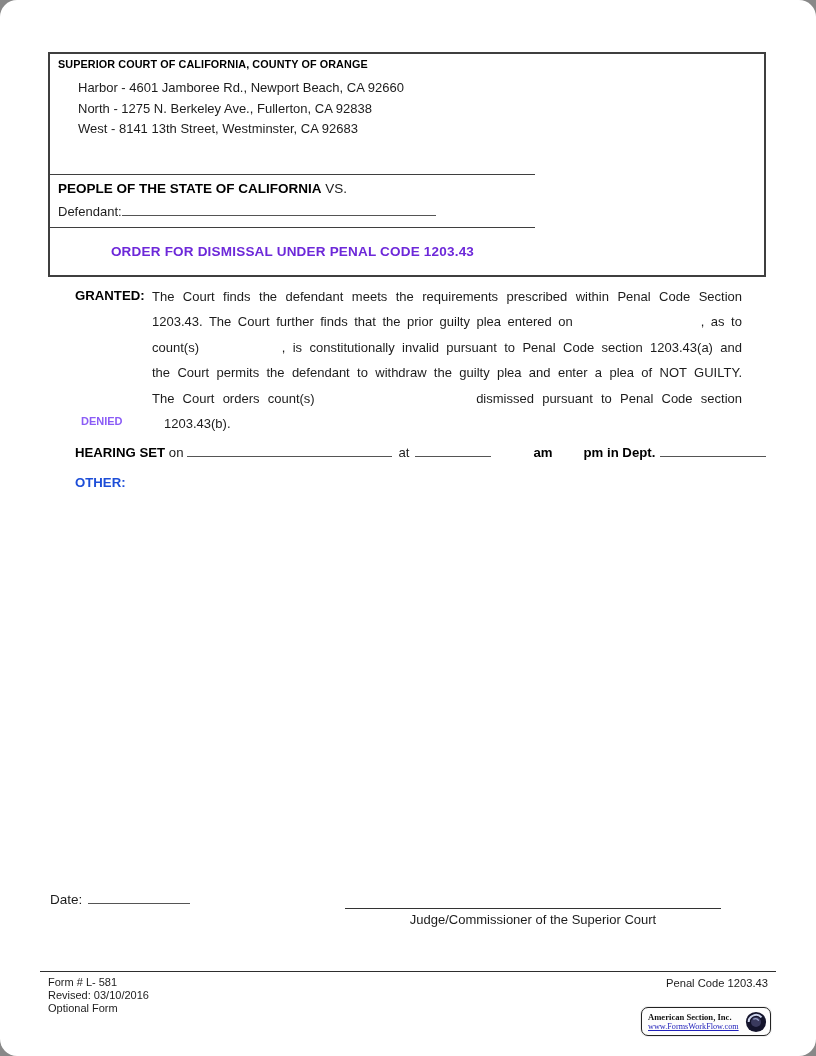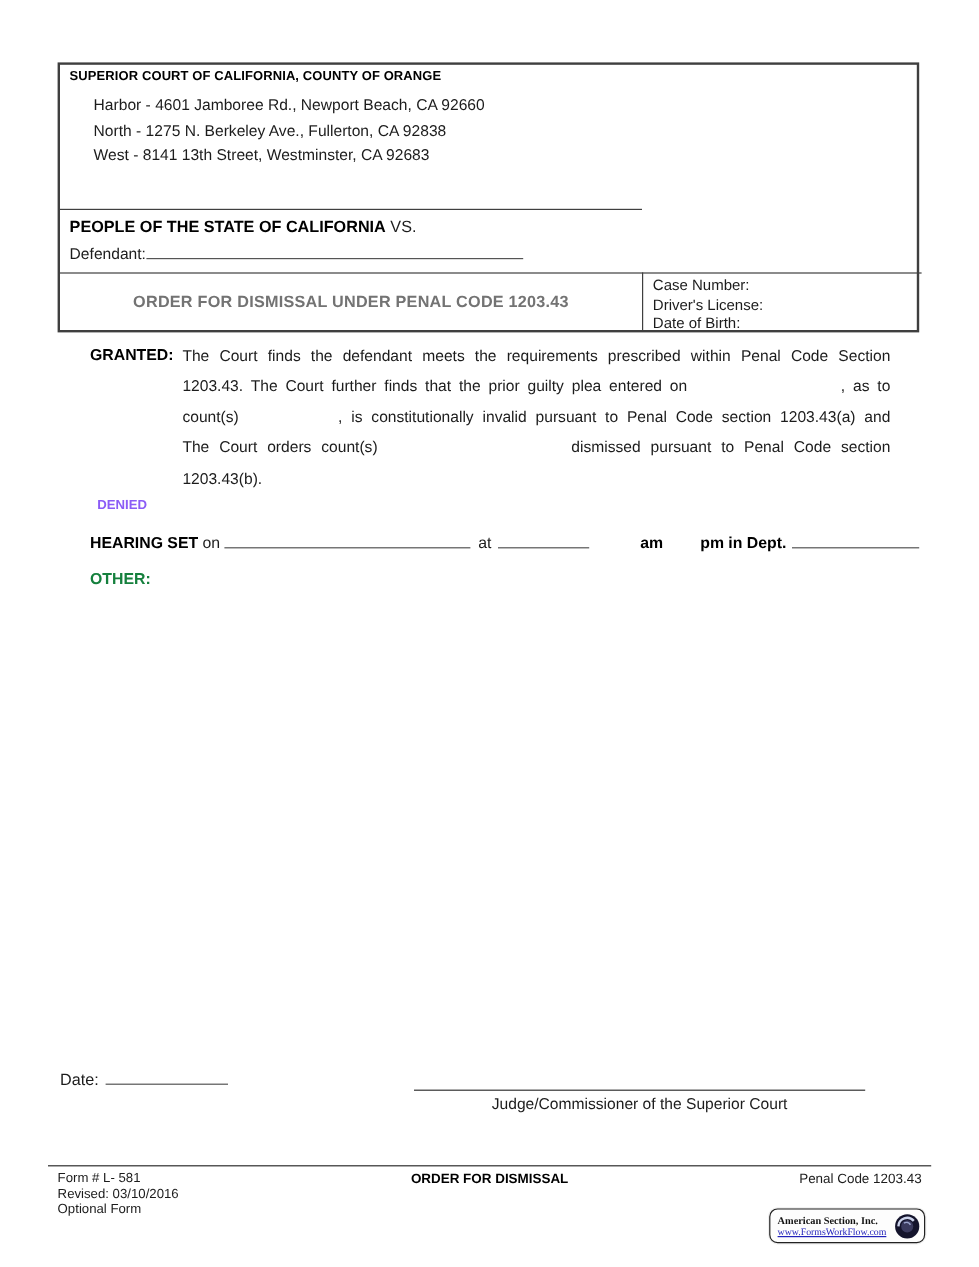--- a/index.html
+++ b/index.html
@@ -1,19 +1,19 @@
 <!DOCTYPE html>
 <html><head>
 <meta charset="utf-8">
 <style>
   html,body{margin:0;padding:0;background:#888;}
   .page{
     position:relative;width:816px;height:1056px;background:#ffffff;
     margin:0 auto;font-family:"Liberation Sans","DejaVu Sans",sans-serif;
-    color:#1c1c1c;overflow:hidden;
+    color:#1c1c1c;overflow:hidden;border-radius:17px;
   }
 
   
   .hdr-table{
     position:absolute;left:48px;top:52px;width:718px;
     display:grid;grid-template-columns:485px 233px;grid-template-rows:120px 53px 48px;
     border:2px solid #3f3f3f;box-sizing:border-box;
   }
   .hdr-cell{box-sizing:border-box;padding:4px 8px;}
   .cell-court{grid-column:1;grid-row:1;}
@@ -24,42 +24,42 @@
   .cell-caseinfo{grid-column:2;grid-row:3;border-left:1px solid #3f3f3f;border-top:1px solid #3f3f3f;padding-top:3px;}
   .court-name{font-size:10.8px;font-weight:bold;letter-spacing:.1px;color:#000;}
   .justice-center{font-size:11px;margin-top:1px;}
   .addr-list{margin-top:8px;padding-left:20px;font-size:13px;line-height:20.5px;}
   .court-use{font-style:italic;font-size:11.5px;padding-top:2px;}
   .parties-line{font-size:13.5px;margin-top:2px;}
   .parties-bold{font-weight:bold;color:#000;}
   .defendant-line{font-size:13px;margin-top:7px;}
   .u-line{display:inline-block;border-bottom:1.4px solid #555;height:12px;vertical-align:baseline;}
   .defendant-u{width:314px;}
-  .form-title{font-size:13.5px;font-weight:bold;color:#737373;letter-spacing:.2px;text-align:center;}
+  .form-title{font-size:13.5px;font-weight:bold;color:#6d28d9;letter-spacing:.2px;text-align:center;}
   .case-fields{font-size:12.5px;line-height:15.5px;}
 
   
   .granted-label{position:absolute;left:75px;top:288px;font-size:13.2px;font-weight:bold;color:#000;}
   .denied-label{position:absolute;left:81px;top:415px;font-size:11px;font-weight:bold;color:#8b5cf6;}
   .granted-par{position:absolute;left:152px;top:288px;width:590px;font-size:13px;}
   .gline{height:25.4px;line-height:18px;text-align:justify;text-align-last:justify;white-space:nowrap;}
-  .gline.last{text-align-last:left;}
+  .gline.last{text-align-last:left;margin-left:12px;}
   .blank{display:inline-block;height:10px;}
   .blank-1{width:115px;}
   .blank-2{width:68px;}
   .blank-3{width:145px;}
 
   .hearing-line{position:absolute;left:75px;top:444px;font-size:13.2px;white-space:nowrap;}
   .bold{font-weight:bold;color:#000;}
   .hear-date-u{width:205px;margin:0 6px 0 4px;}
   .hear-time-u{width:76px;margin-left:6px;}
   .hear-dept-u{width:106px;margin-left:5px;}
   .gap-am{display:inline-block;width:42px;}
   .gap-pm{display:inline-block;width:31px;}
-  .other-label{position:absolute;left:75px;top:475px;font-size:13.2px;font-weight:bold;color:#15803d;}
+  .other-label{position:absolute;left:75px;top:475px;font-size:13.2px;font-weight:bold;color:#1d4ed8;}
 
   
   .date-block{position:absolute;left:50px;top:891px;font-size:13.5px;}
   .date-u{width:102px;margin-left:6px;}
   .sig-block{position:absolute;left:345px;top:893px;width:376px;}
   .sig-rule{border-bottom:1.4px solid #333;height:15px;}
   .sig-caption{text-align:center;font-size:13px;margin-top:3px;}
 
   
   .footer-rule{position:absolute;left:40px;top:971px;width:736px;border-top:1.6px solid #2e2e2e;}
@@ -100,36 +100,30 @@
       <div class="defendant-line">
         <span>Defendant:</span><span class="u-line defendant-u"></span>
       </div>
     </div>
 
     <div class="hdr-cell cell-title">
       <span class="form-title">ORDER FOR DISMISSAL UNDER PENAL CODE 1203.43</span>
     </div>
 
 
-    <div class="hdr-cell cell-caseinfo">
-      <div class="case-fields">
-        <div>Case Number:</div>
-        <div>Driver's License:</div>
-        <div>Date of Birth:</div>
-      </div>
-    </div>
   </div>
 
   <div class="granted-label">GRANTED:</div>
   <div class="denied-label">DENIED</div>
 
   <div class="granted-par">
     <div class="gline"><span>The Court finds the defendant meets the requirements prescribed within Penal Code Section</span></div>
     <div class="gline"><span>1203.43. The Court further finds that the prior guilty plea entered on</span> <span class="blank blank-1"></span> <span>, as to</span></div>
     <div class="gline"><span>count(s)</span> <span class="blank blank-2"></span> <span>, is constitutionally invalid pursuant to Penal Code section 1203.43(a) and</span></div>
+    <div class="gline"><span>the Court permits the defendant to withdraw the guilty plea and enter a plea of NOT GUILTY.</span></div>
     <div class="gline"><span>The Court orders count(s)</span> <span class="blank blank-3"></span> <span>dismissed pursuant to Penal Code section</span></div>
     <div class="gline last"><span>1203.43(b).</span></div>
   </div>
 
   <div class="hearing-line">
     <span class="bold">HEARING SET</span>
     <span>on</span><span class="u-line hear-date-u"></span><span>at</span><span class="u-line hear-time-u"></span><span class="gap-am"></span><span class="bold">am</span><span class="gap-pm"></span><span class="bold">pm in Dept.</span><span class="u-line hear-dept-u"></span>
   </div>
 
   <div class="other-label">OTHER:</div>
@@ -141,21 +135,20 @@
     <div class="sig-rule"></div>
     <div class="sig-caption">Judge/Commissioner of the Superior Court</div>
   </div>
 
   <div class="footer-rule"></div>
   <div class="footer-left">
     <div>Form # L- 581</div>
     <div>Revised: 03/10/2016</div>
     <div>Optional Form</div>
   </div>
-  <div class="footer-center">ORDER FOR DISMISSAL</div>
   <div class="footer-right">Penal Code 1203.43</div>
 
   <div class="logo-box">
     <div class="logo-text">
       <div class="logo-line1">American Section, Inc.</div>
       <div class="logo-line2">www.FormsWorkFlow.com</div>
     </div>
     <svg class="globe" viewBox="0 0 24 24">
       <circle cx="12" cy="12" r="11" fill="#14142c"></circle>
       <path d="M4 12 a8 8 0 0 1 14 -5" fill="none" stroke="#cdd4ec" stroke-width="2.2"></path>

